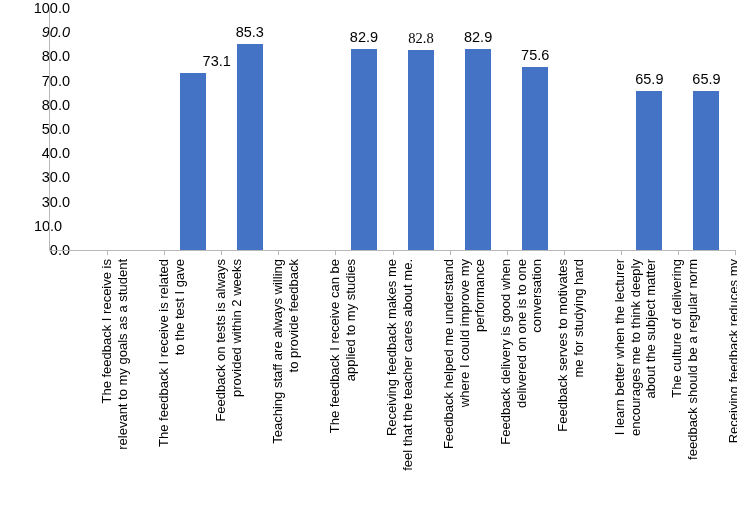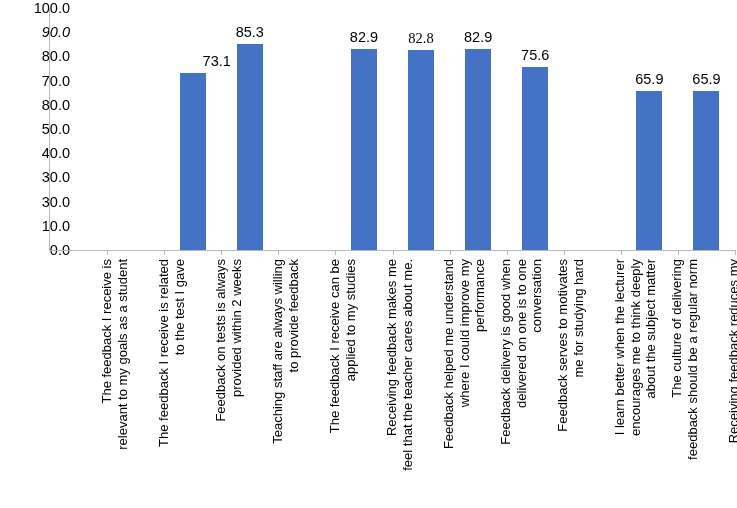--- a/index.html
+++ b/index.html
@@ -125,21 +125,21 @@
   <div id="y-axis-labels">
       <div class="y-tick-label" style="top: 1px;">100.0</div>
       <div class="y-tick-label" style="top: 25.2px; font-style: italic;">90.0</div>
       <div class="y-tick-label" style="top: 49px;">80.0</div>
       <div class="y-tick-label" style="top: 73.6px;">70.0</div>
       <div class="y-tick-label" style="top: 97.8px;">80.0</div>
       <div class="y-tick-label" style="top: 122px;">50.0</div>
       <div class="y-tick-label" style="top: 146.2px;">40.0</div>
       <div class="y-tick-label" style="top: 170.4px;">30.0</div>
       <div class="y-tick-label" style="top: 194.6px;">30.0</div>
-      <div class="y-tick-label" style="top: 218.8px;">10.0</div>
+      <div class="y-tick-label" style="top: 218.8px; text-align: center;">10.0</div>
       <div class="y-tick-label" style="top: 243px; margin-left: 29px;">0.0</div>
     </div>
   <div id="y-axis-line"></div>
   <div id="x-axis-line"></div>
 
   <div id="plot-area">
       <div class="cat-tick" style="left: 57.0833px; background: rgb(184, 184, 184);"></div>
       <div class="cat-tick" style="left: 114.167px; background: rgb(184, 184, 184);"></div>
       <div class="bar-slot" style="left: 114.167px; width: 57.0833px;">
         <div class="bar-rect" style="height: 176.902px; width: 26px; background: rgb(68, 114, 196);"></div>

